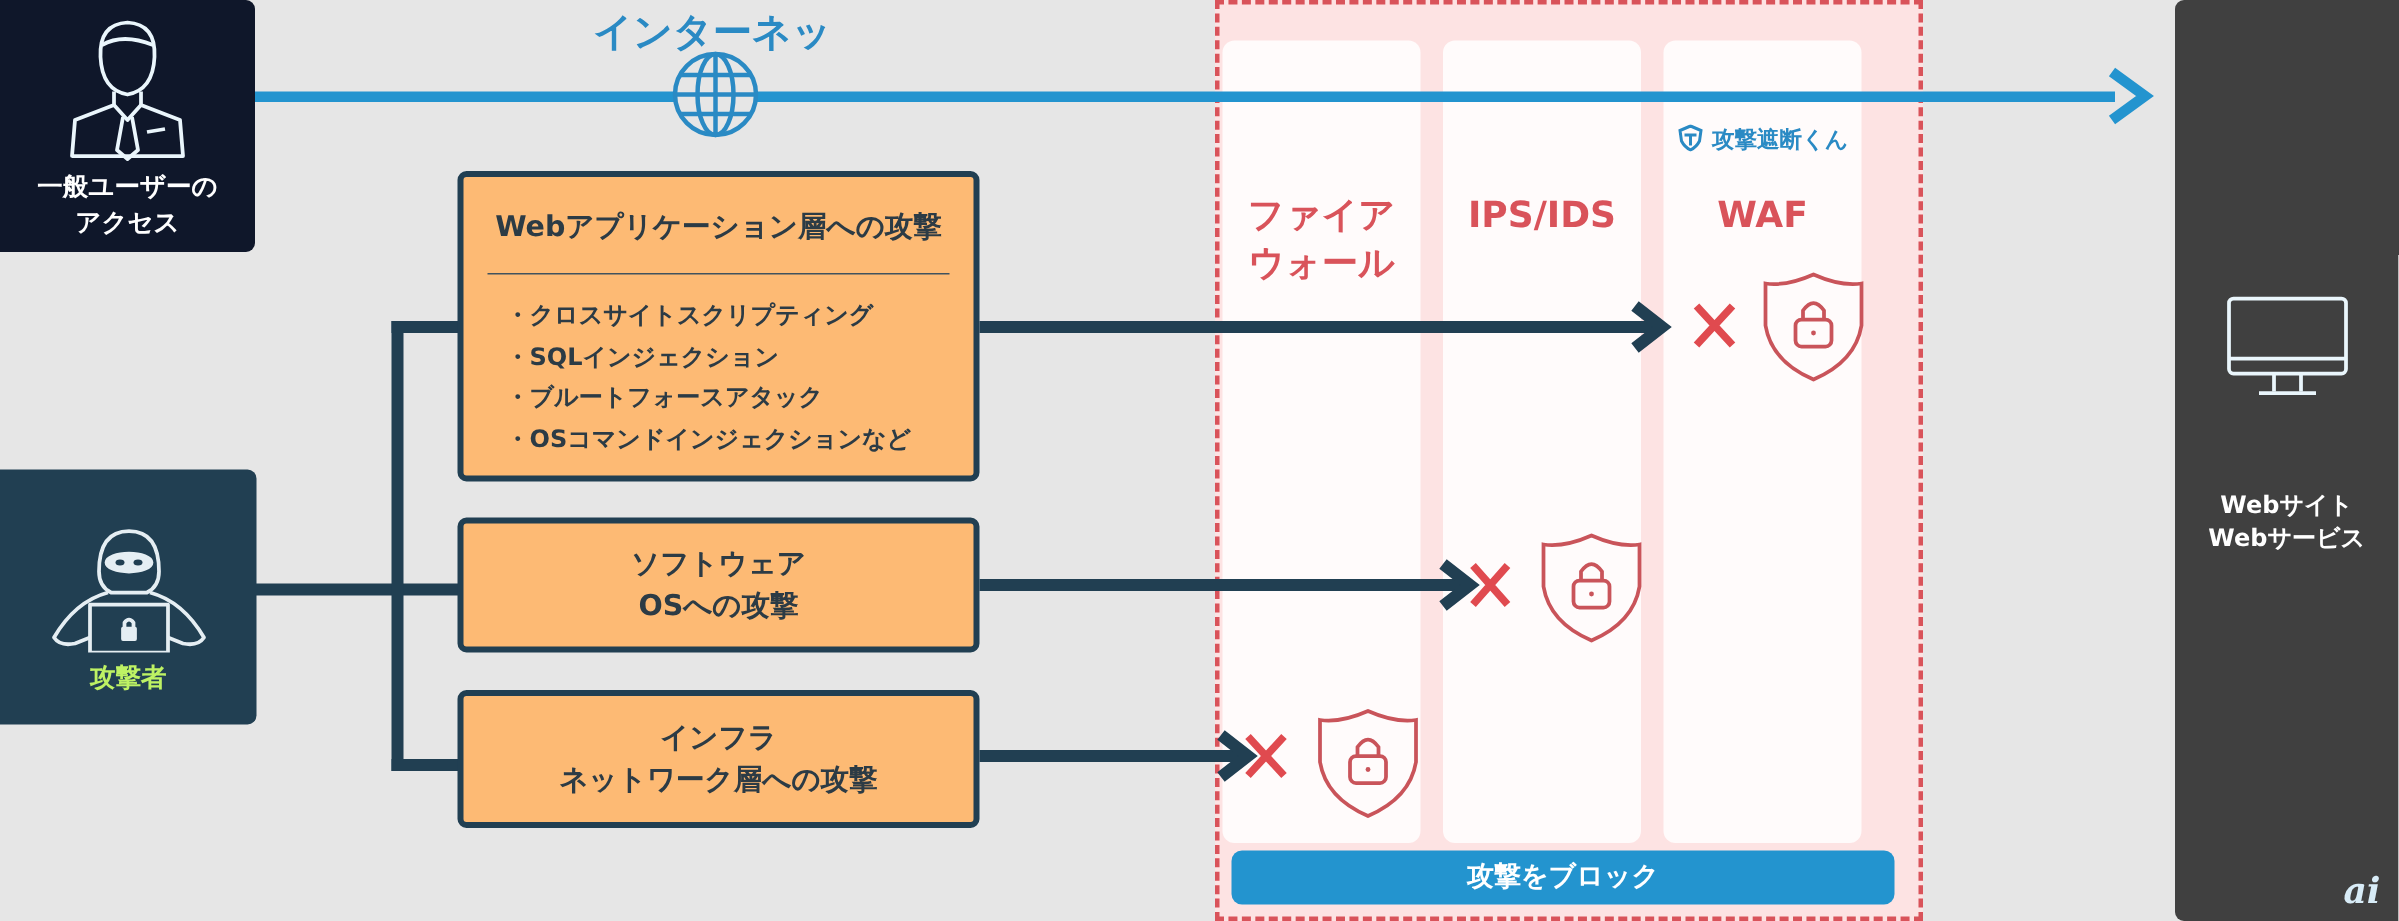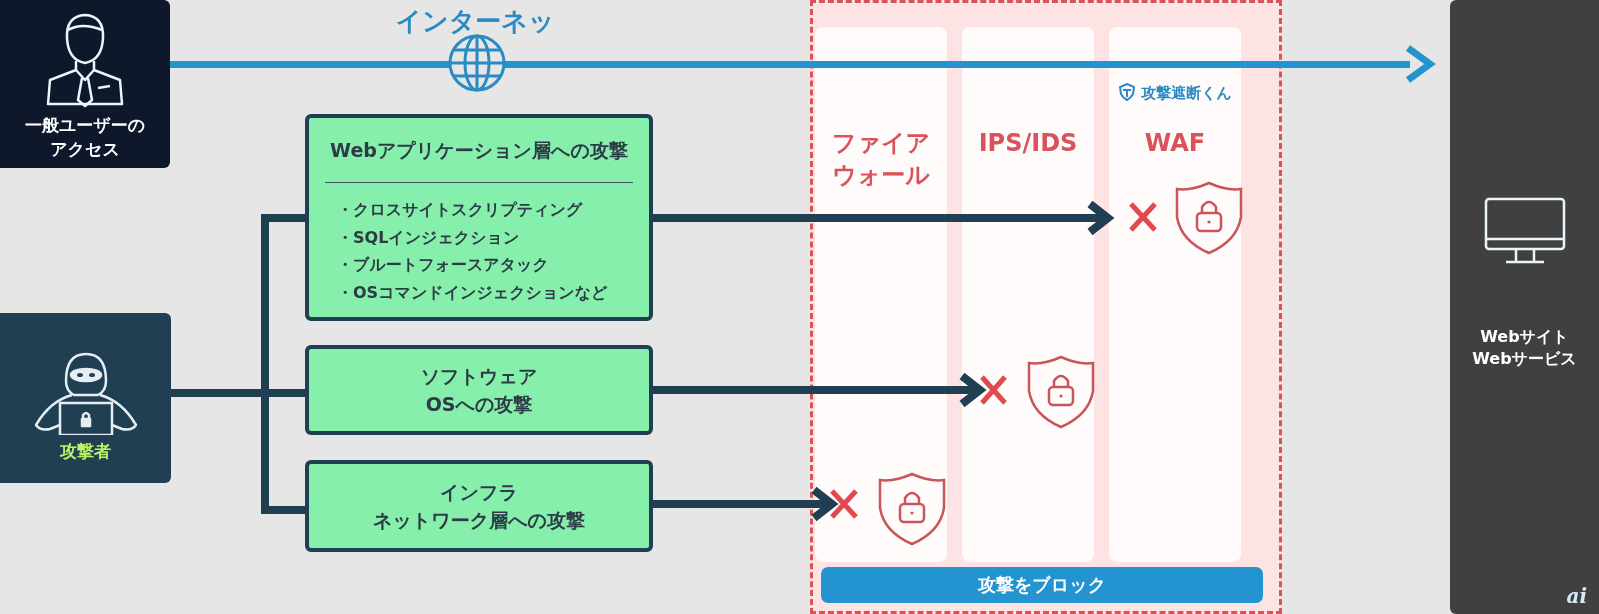--- a/index.html
+++ b/index.html
@@ -69,21 +69,21 @@
     color: #2a8ac4; font-size: 15px; font-weight: bold;
   }
   #block-banner {
     position: absolute; left: 8px; top: 564px; width: 442px; height: 36px;
     background: #2394cf; border-radius: 7px; color: #fff;
     text-align: center; font-size: 18px; font-weight: bold; line-height: 36px;
   }
 
   
   .attack-box {
-    position: absolute; background: #86efac;
+    position: absolute; background: #fdba74;
     border: 4px solid #213f52; border-radius: 6px; color: #2c3b45;
   }
   #attack-web { left: 305px; top: 114px; width: 348px; height: 207px; }
   #attack-web .title {
     position: absolute; left: 0; right: 0; top: 20px; text-align: center;
     font-size: 19px; font-weight: bold;
   }
   #attack-web .divider {
     position: absolute; left: 16px; right: 16px; top: 64px; height: 1px; background: #40525e;
   }
@@ -104,21 +104,21 @@
     left: 1450px; top: 0; width: 149px; height: 614px;
     background: #404040; border-radius: 6px 0 0 6px; color: #fff; text-align: center;
   }
   #website-box .label {
     position: absolute; left: 0; right: 0; top: 326px; font-size: 16px; font-weight: bold;
     line-height: 22px; white-space: pre-line;
   }
   #monitor-icon { position: absolute; left: 34px; top: 197px; }
   #ai-logo {
     position: absolute; right: 12px; bottom: 6px; color: #d8ecf7;
-    font-family: "DejaVu Serif", serif; font-style: italic; font-weight: bold; font-size: 20px;
+    font-family: "DejaVu Serif", serif; font-style: italic; font-weight: bold; font-size: 24px;
   }
 </style>
 </head>
 <body>
 
 <div id="defense-zone" class="abs">
   <div class="layer-col" style="left:2px;">
     <div class="layer-title">ファイア
 ウォール</div>
   </div>

